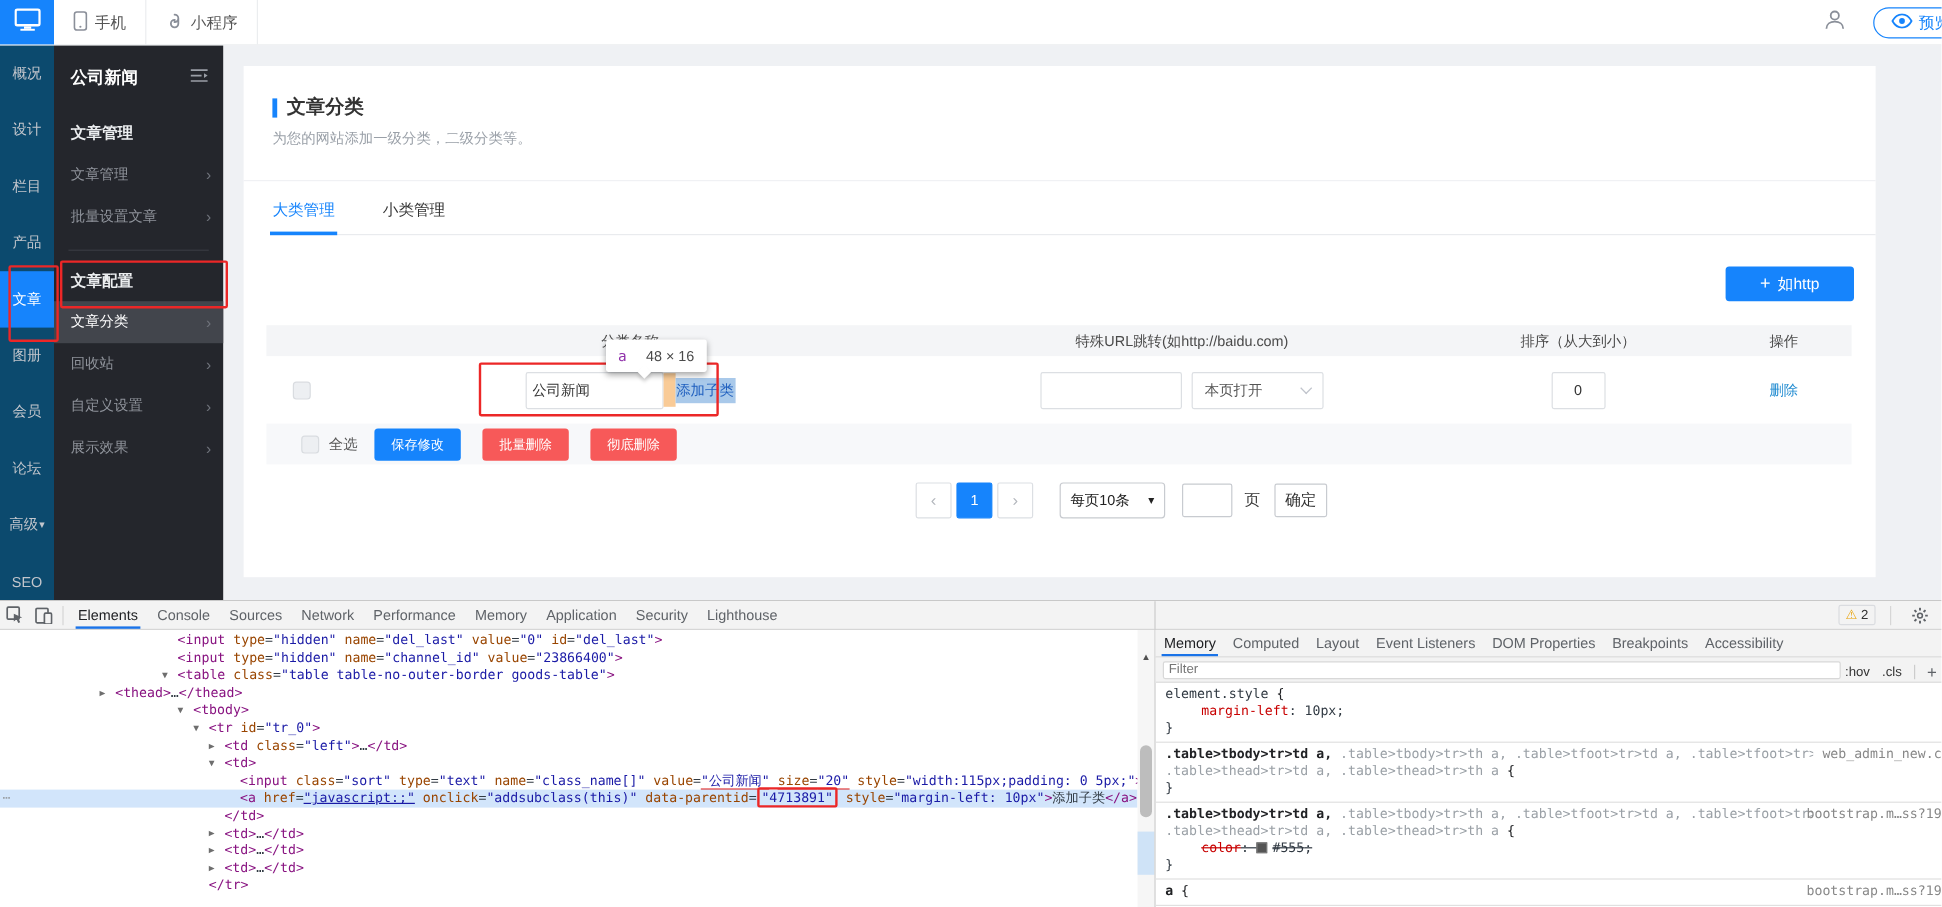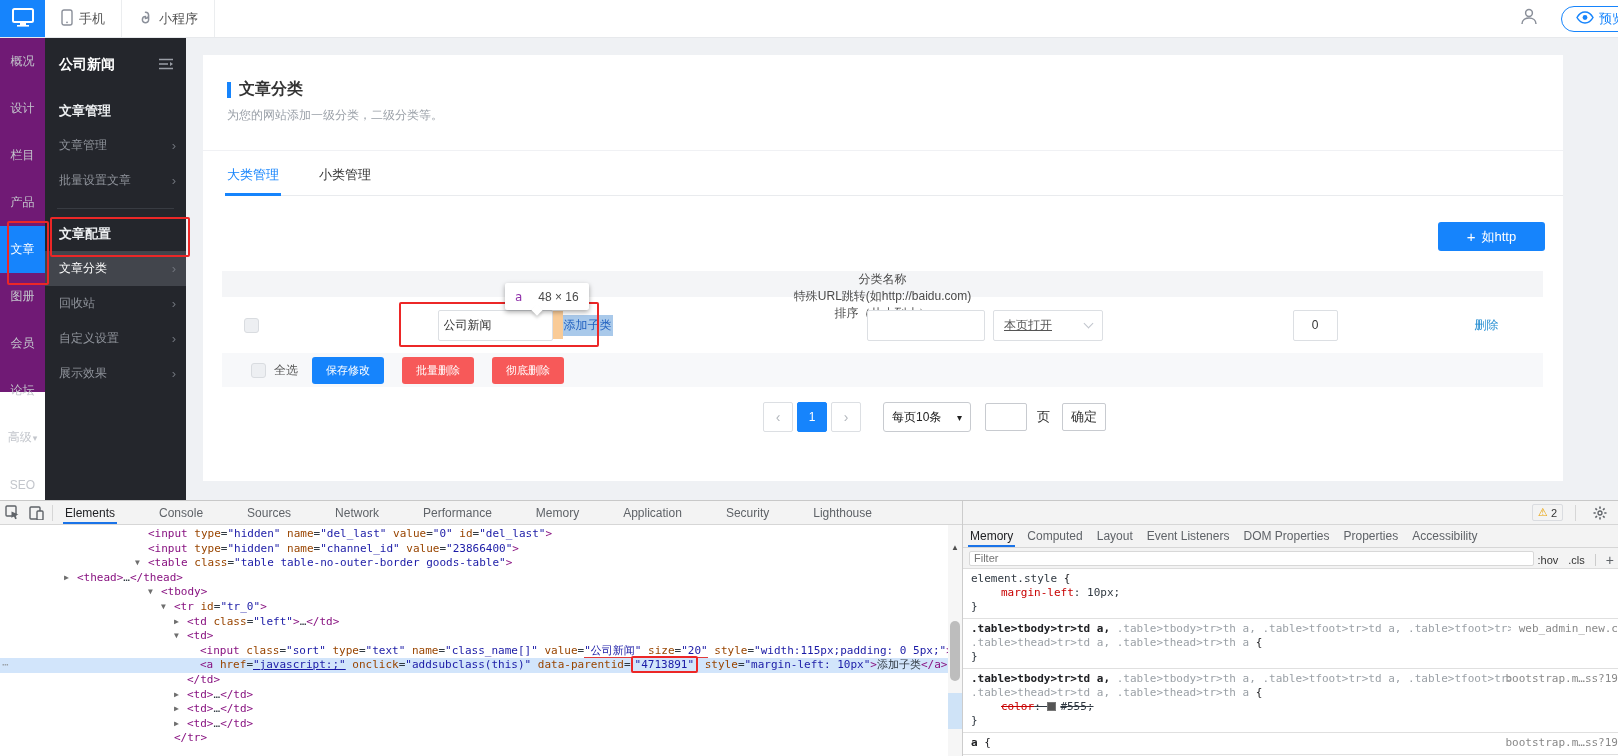--- a/index.html
+++ b/index.html
@@ -11,21 +11,21 @@
     border-bottom:1px solid #e7e9ec; display:flex; align-items:stretch; }
   .pc-tab { width:45px; background:#1684fc; display:flex; align-items:center; justify-content:center; }
   .dev-tab { display:flex; align-items:center; gap:6px; padding:0 16px; border-right:1px solid #ebedef;
     color:#555; font-size:13px; }
   .dev-tab:first-of-type { border-left:1px solid #ebedef; }
   .topbar-right { position:absolute; right:-22px; top:0; height:38px; display:flex; align-items:center; gap:22px; }
   .preview-pill { display:flex; align-items:center; gap:5px; border:1px solid #1684fc; border-radius:14px;
     height:26px; padding:0 14px; color:#1684fc; font-size:13px; }
 
   
-  .iconbar { position:absolute; left:0; top:38px; width:45px; height:354px; background:#701a75; z-index:5; }
+  .iconbar { position:absolute; left:0; top:38px; width:45px; height:462px; background:#0c4a6e; z-index:5; }
   .sb-item { height:47px; display:flex; align-items:center; justify-content:center; color:#c3c6cc; font-size:12px; cursor:pointer; }
   .sb-item.active { background:#1684fc; color:#fff; }
   .sb-caret { font-size:9px; margin-left:1px; }
 
   
   .submenu { position:absolute; left:45px; top:38px; width:141px; height:462px; background:#24262c; z-index:5; }
   .sm-title-row { display:flex; align-items:center; justify-content:space-between; padding:18px 12px 14px 14px; }
   .sm-title { color:#fff; font-size:14px; font-weight:bold; }
   .sm-header { color:#eceef0; font-size:13px; font-weight:bold; padding:14px 14px 8px 14px; }
   .sm-item { display:flex; align-items:center; justify-content:space-between; padding:9px 10px 9px 14px;
@@ -45,34 +45,34 @@
   .tabs-row { position:absolute; left:22px; top:105px; right:0; height:36px; display:flex; gap:36px;
     border-bottom:1px solid #e9ebee; width:calc(100% - 22px); }
   .main-tab { font-size:13px; color:#333; padding:6px 2px; position:relative; cursor:pointer; }
   .main-tab.active { color:#1684fc; }
   .main-tab.active::after { content:""; position:absolute; left:0; right:0; bottom:-1px; height:3px; background:#1684fc; }
   .add-btn { position:absolute; left:1235px; top:167px; width:107px; height:29px; background:#1684fc; color:#fff;
     border:none; border-radius:3px; font-size:13px; display:flex; align-items:center; justify-content:center; gap:6px; cursor:pointer; }
   .add-plus { font-size:15px; line-height:1; }
 
   .table-wrap { position:absolute; left:19px; top:216px; width:1321px; }
-  .thead-row { display:flex; height:26px; background:#f4f5f7; align-items:center;flex-direction:column; }
+  .thead-row { display:flex; height:26px; background:#f4f5f7; align-items:center; }
   .th { font-size:12px; color:#4a4a4a; text-align:center; }
   .col-cb { width:58px; } .col-name { width:490px; } .col-url { width:430px; } .col-sort { width:230px; } .col-op { width:113px; }
   .tbody-row { display:flex; height:56px; align-items:center; background:#fff; }
   .cell { display:flex; align-items:center; justify-content:center; }
   .checkbox { width:15px; height:15px; background:#edeff2; border:1px solid #d9dce0; border-radius:3px; }
   .txt-input { height:31px; border:1px solid #dcdfe3; border-radius:2px; font-size:12px; color:#333; padding:0 5px;
     font-family:"Liberation Sans","DejaVu Sans",sans-serif; }
   .name-input { width:115px; }
   .margin-hl { width:10px; height:28px; background:#f9cb97; }
   .addsub-link { background:#a9c9ea; color:#1f5fbf; font-size:12px; padding:2px 1px; cursor:pointer; }
   .url-input { width:118px; }
   .select-box { width:110px; height:31px; border:1px solid #dcdfe3; border-radius:2px; margin-left:8px;
-    display:flex; align-items:center; justify-content:space-between; padding:0 10px; font-size:12px; color:#555; cursor:pointer;text-decoration:underline; }
+    display:flex; align-items:center; justify-content:space-between; padding:0 10px; font-size:12px; color:#555; cursor:pointer; }
   .chev-down { width:7px; height:7px; border-right:1.5px solid #c0c4cc; border-bottom:1.5px solid #c0c4cc;
     transform:rotate(45deg); margin-top:-4px; }
   .sort-input { width:45px; text-align:center; }
   .del-link { color:#228cd1; font-size:12px; cursor:pointer; }
 
   .tfoot-row { display:flex; height:34px; background:#f7f8fa; align-items:center; gap:14px; padding-left:29px; }
   .select-all-label { font-size:12px; color:#555; margin-left:-6px; }
   .btn { height:27px; border:none; border-radius:3px; color:#fff; font-size:11px; padding:0 14px; cursor:pointer; }
   .btn-blue { background:#1684fc; }
   .btn-red { background:#f75959; margin-left:4px; }
@@ -99,21 +99,21 @@
 
   
   .redbox { position:absolute; border:2px solid #ec2727; border-radius:2px; z-index:60; pointer-events:none; }
 
   
   .devtools { position:absolute; left:0; top:500px; width:1618px; height:256px; background:#fff; border-top:1px solid #c8c8c8; z-index:10; }
   .dt-tabbar { position:absolute; left:0; top:0; width:100%; height:24px; background:#f3f3f3; border-bottom:1px solid #d6d6d6;
     display:flex; align-items:center; }
   .dt-iconbtn { width:24px; height:23px; display:flex; align-items:center; justify-content:center; cursor:pointer; }
   .dt-sep { width:1px; height:16px; background:#d6d6d6; margin:0 4px; }
-  .dt-tabs { display:flex; height:100%;gap:28px; }
+  .dt-tabs { display:flex; height:100%; }
   .dt-tab { padding:0 8px; font-size:12px; color:#5f6368; display:flex; align-items:center; cursor:pointer; position:relative; }
   .dt-tab.active { color:#202124; }
   .dt-tab.active::after { content:""; position:absolute; left:6px; right:6px; bottom:0; height:2px; background:#1a73e8; }
   .dt-right { position:absolute; right:6px; top:0; height:23px; display:flex; align-items:center; gap:8px; }
   .warn-badge { display:flex; align-items:center; gap:3px; border:1px solid #dadce0; border-radius:2px;
     padding:1px 5px; font-size:11px; color:#333; cursor:pointer; }
   .warn-tri { color:#e8a000; font-size:11px; }
 
   .elements-panel { position:absolute; left:0; top:24px; width:948px; height:232px; overflow:hidden; padding-top:2px;
     font-family:"DejaVu Sans Mono",monospace; font-size:11px; }
@@ -377,21 +377,21 @@
             </g>
           </svg>
       </span>
     </div>
   </div>
 
   <div class="elements-panel">
       <div class="code-line" style="padding-left: 135px;"><span class="arrow"></span><span class="tk-p">&lt;input </span><span class="tk-a">type</span><span class="tk-t">=</span><span class="tk-v">"hidden"</span><span class="tk-t"> </span><span class="tk-a">name</span><span class="tk-t">=</span><span class="tk-v">"del_last"</span><span class="tk-t"> </span><span class="tk-a">value</span><span class="tk-t">=</span><span class="tk-v">"0"</span><span class="tk-t"> </span><span class="tk-a">id</span><span class="tk-t">=</span><span class="tk-v">"del_last"</span><span class="tk-p">&gt;</span></div>
       <div class="code-line" style="padding-left: 135px;"><span class="arrow"></span><span class="tk-p">&lt;input </span><span class="tk-a">type</span><span class="tk-t">=</span><span class="tk-v">"hidden"</span><span class="tk-t"> </span><span class="tk-a">name</span><span class="tk-t">=</span><span class="tk-v">"channel_id"</span><span class="tk-t"> </span><span class="tk-a">value</span><span class="tk-t">=</span><span class="tk-v">"23866400"</span><span class="tk-p">&gt;</span></div>
       <div class="code-line" style="padding-left: 135px;"><span class="arrow">▼</span><span class="tk-p">&lt;table </span><span class="tk-a">class</span><span class="tk-t">=</span><span class="tk-v">"table table-no-outer-border goods-table"</span><span class="tk-p">&gt;</span></div>
-      <div class="code-line" style="padding-left: 64px;"><span class="arrow">▶</span><span class="tk-p">&lt;thead&gt;</span><span class="tk-t">…</span><span class="tk-p">&lt;/thead&gt;</span></div>
+      <div class="code-line" style="padding-left: 83px;"><span class="arrow">▶</span><span class="tk-p">&lt;thead&gt;</span><span class="tk-t">…</span><span class="tk-p">&lt;/thead&gt;</span></div>
       <div class="code-line" style="padding-left: 148px;"><span class="arrow">▼</span><span class="tk-p">&lt;tbody&gt;</span></div>
       <div class="code-line" style="padding-left: 161px;"><span class="arrow">▼</span><span class="tk-p">&lt;tr </span><span class="tk-a">id</span><span class="tk-t">=</span><span class="tk-v">"tr_0"</span><span class="tk-p">&gt;</span></div>
       <div class="code-line" style="padding-left: 174px;"><span class="arrow">▶</span><span class="tk-p">&lt;td </span><span class="tk-a">class</span><span class="tk-t">=</span><span class="tk-v">"left"</span><span class="tk-p">&gt;</span><span class="tk-t">…</span><span class="tk-p">&lt;/td&gt;</span></div>
       <div class="code-line" style="padding-left: 174px;"><span class="arrow">▼</span><span class="tk-p">&lt;td&gt;</span></div>
       <div class="code-line" style="padding-left: 187px;"><span class="arrow"></span><span class="tk-p">&lt;input </span><span class="tk-a">class</span><span class="tk-t">=</span><span class="tk-v">"sort"</span><span class="tk-t"> </span><span class="tk-a">type</span><span class="tk-t">=</span><span class="tk-v">"text"</span><span class="tk-t"> </span><span class="tk-a">name</span><span class="tk-t">=</span><span class="tk-v">"class_name[]"</span><span class="tk-t"> </span><span class="tk-a">value</span><span class="tk-t">=</span><span class="tk-v tk-u">"公司新闻"</span><span class="tk-t"> </span><span class="tk-a tk-u">size</span><span class="tk-t tk-u">=</span><span class="tk-v tk-u">"20"</span><span class="tk-t"> </span><span class="tk-a">style</span><span class="tk-t">=</span><span class="tk-v">"width:115px;padding: 0 5px;"</span><span class="tk-p">&gt;</span></div>
       <div class="code-line sel" style="padding-left: 187px;"><span class="more">⋯</span><span class="arrow"></span><span class="tk-p">&lt;a </span><span class="tk-a">href</span><span class="tk-t">=</span><span class="tk-v tk-lk">"javascript:;"</span><span class="tk-t"> </span><span class="tk-a">onclick</span><span class="tk-t">=</span><span class="tk-v">"addsubclass(this)"</span><span class="tk-t"> </span><span class="tk-a">data-parentid</span><span class="tk-t">=</span><span class="tk-v tk-box">"4713891"</span><span class="tk-t"> </span><span class="tk-a">style</span><span class="tk-t">=</span><span class="tk-v">"margin-left: 10px"</span><span class="tk-p">&gt;</span><span class="tk-t">添加子类</span><span class="tk-p">&lt;/a&gt;</span><span class="tk-g"> == $0</span></div>
       <div class="code-line" style="padding-left: 174px;"><span class="arrow"></span><span class="tk-p">&lt;/td&gt;</span></div>
       <div class="code-line" style="padding-left: 174px;"><span class="arrow">▶</span><span class="tk-p">&lt;td&gt;</span><span class="tk-t">…</span><span class="tk-p">&lt;/td&gt;</span></div>
       <div class="code-line" style="padding-left: 174px;"><span class="arrow">▶</span><span class="tk-p">&lt;td&gt;</span><span class="tk-t">…</span><span class="tk-p">&lt;/td&gt;</span></div>
       <div class="code-line" style="padding-left: 174px;"><span class="arrow">▶</span><span class="tk-p">&lt;td&gt;</span><span class="tk-t">…</span><span class="tk-p">&lt;/td&gt;</span></div>
@@ -405,21 +405,21 @@
   </div>
   <div class="panel-sep"></div>
 
   <div class="styles-panel">
     <div class="st-tabbar">
         <div class="st-tab active">Memory</div>
         <div class="st-tab">Computed</div>
         <div class="st-tab">Layout</div>
         <div class="st-tab">Event Listeners</div>
         <div class="st-tab">DOM Properties</div>
-        <div class="st-tab">Properties</div>
+        <div class="st-tab">Breakpoints</div>
         <div class="st-tab">Accessibility</div>
       </div>
     <div class="st-filterbar">
       <input class="filter-input" placeholder="Filter" style="">
     </div>
     <div class="st-toggles">
       <span>:hov</span>
       <span>.cls</span>
       <span class="tg-sep"></span>
       <span class="tg-plus">+</span>

